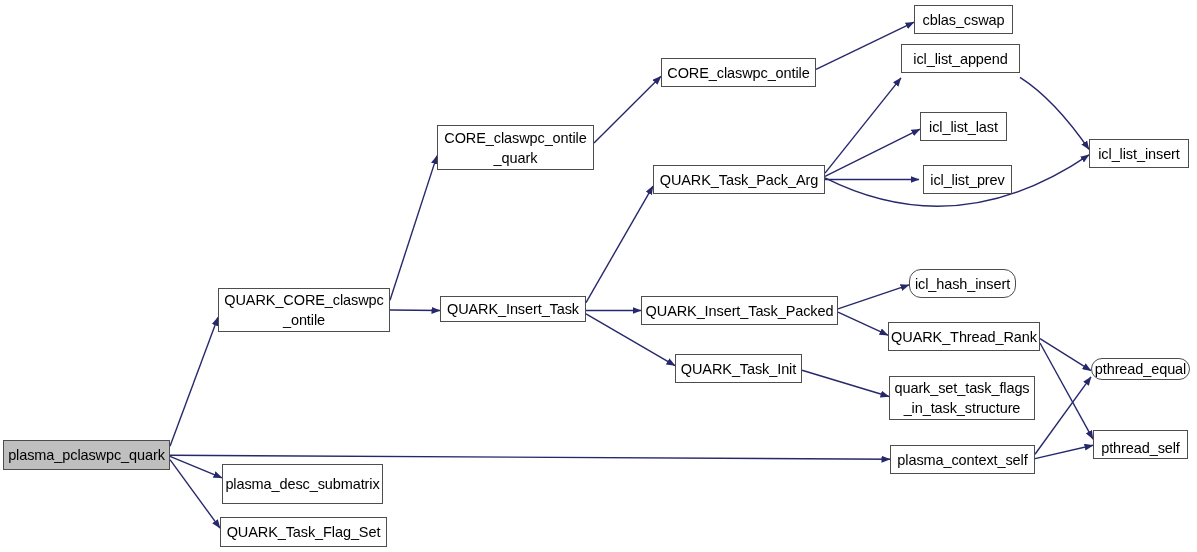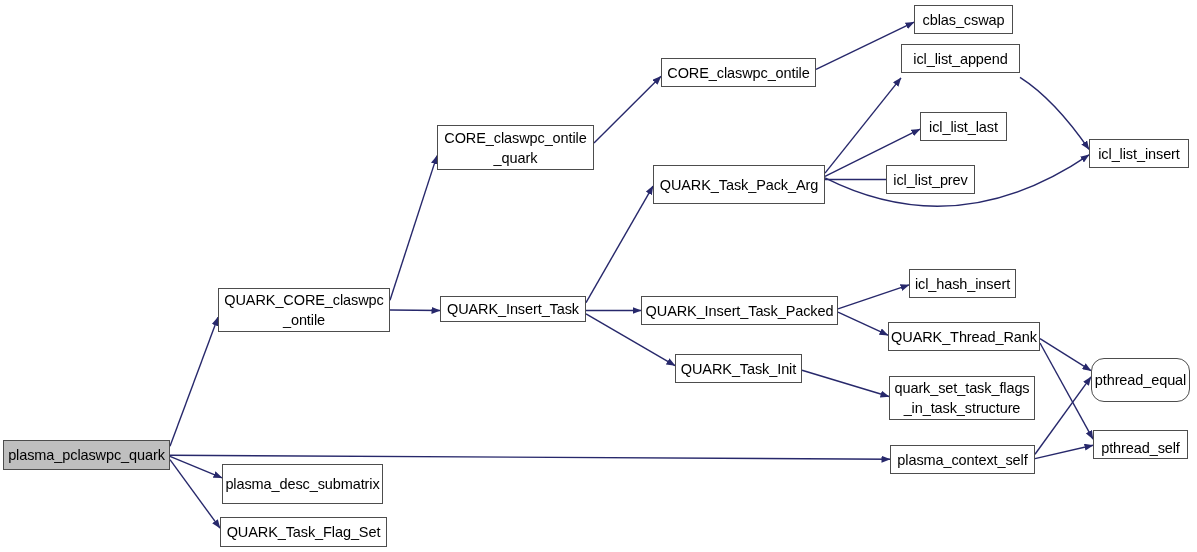--- a/index.html
+++ b/index.html
@@ -82,29 +82,29 @@
   <div id="node-layer">
       <div class="node root" style="left: 3px; top: 440px; width: 167px; height: 30px;"><span>plasma_pclaswpc_quark</span></div>
       <div class="node" style="left: 222px; top: 464px; width: 161px; height: 40px;"><span>plasma_desc_submatrix</span></div>
       <div class="node" style="left: 220px; top: 517px; width: 167px; height: 30px;"><span>QUARK_Task_Flag_Set</span></div>
       <div class="node" style="left: 218px; top: 288px; width: 172px; height: 44px;"><span>QUARK_CORE_claswpc
 _ontile</span></div>
       <div class="node" style="left: 437px; top: 125px; width: 157px; height: 45px;"><span>CORE_claswpc_ontile
 _quark</span></div>
       <div class="node" style="left: 440px; top: 296px; width: 146px; height: 26px;"><span>QUARK_Insert_Task</span></div>
       <div class="node" style="left: 661px; top: 58px; width: 155px; height: 29px;"><span>CORE_claswpc_ontile</span></div>
-      <div class="node" style="left: 653px; top: 165px; width: 172px; height: 39px;"><span>QUARK_Task_Pack_Arg</span></div>
+      <div class="node" style="left: 653px; top: 165px; width: 172px; height: 29px;"><span>QUARK_Task_Pack_Arg</span></div>
       <div class="node" style="left: 641px; top: 296px; width: 197px; height: 29px;"><span>QUARK_Insert_Task_Packed</span></div>
       <div class="node" style="left: 675px; top: 354px; width: 127px; height: 29px;"><span>QUARK_Task_Init</span></div>
       <div class="node" style="left: 914px; top: 5px; width: 99px; height: 29px;"><span>cblas_cswap</span></div>
       <div class="node" style="left: 901px; top: 44px; width: 119px; height: 29px;"><span>icl_list_append</span></div>
       <div class="node" style="left: 920px; top: 112px; width: 87px; height: 29px;"><span>icl_list_last</span></div>
-      <div class="node" style="left: 886px; top: 165px; width: 89px; height: 29px;"><span>icl_list_prev</span></div>
-      <div class="node" style="left: 909px; top: 269px; width: 107px; height: 29px;"><span>icl_hash_insert</span></div>
+      <div class="node" style="left: 923px; top: 165px; width: 89px; height: 29px;"><span>icl_list_prev</span></div>
+      <div class="node" style="left: 909px; top: 269px; width: 107px; height: 29px; border-radius: 12px;"><span>icl_hash_insert</span></div>
       <div class="node" style="left: 888px; top: 322px; width: 152px; height: 29px;"><span>QUARK_Thread_Rank</span></div>
       <div class="node" style="left: 889px; top: 376px; width: 146px; height: 44px;"><span>quark_set_task_flags
 _in_task_structure</span></div>
       <div class="node" style="left: 890px; top: 445px; width: 145px; height: 29px;"><span>plasma_context_self</span></div>
       <div class="node" style="left: 1089px; top: 139px; width: 100px; height: 29px;"><span>icl_list_insert</span></div>
-      <div class="node" style="left: 1091px; top: 358px; width: 99px; height: 44px; border-radius: 13px;"><span>pthread_equal</span></div>
+      <div class="node" style="left: 1091px; top: 358px; width: 99px; height: 22px; border-radius: 13px;"><span>pthread_equal</span></div>
       <div class="node" style="left: 1093px; top: 430px; width: 95px; height: 29px; align-items: flex-end;"><span>pthread_self</span></div>
     </div>
 </div>
 
 </body></html>

